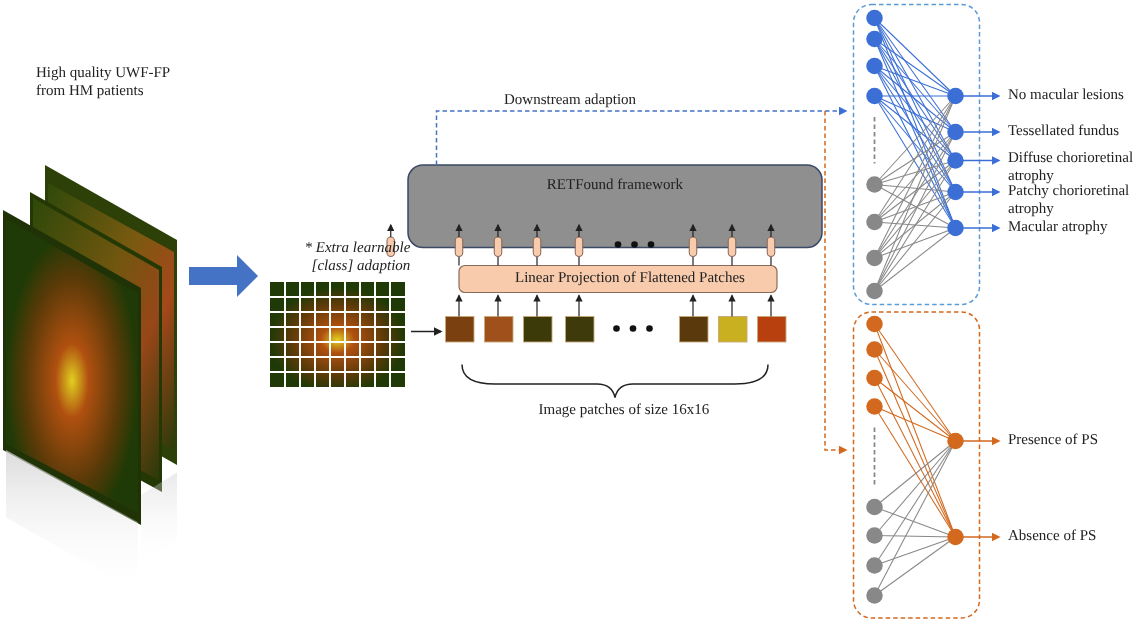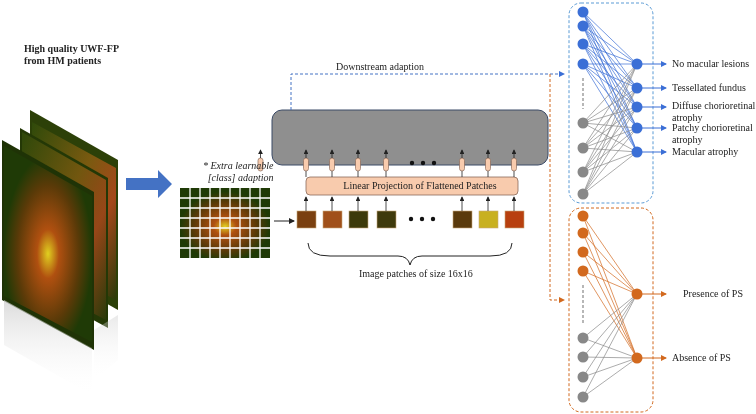--- a/index.html
+++ b/index.html
@@ -226,31 +226,32 @@
       <circle cx="583" cy="377" r="5.5" fill="#888888"></circle>
       <circle cx="583" cy="397" r="5.5" fill="#888888"></circle>
       <line x1="583" y1="285" x2="583" y2="324" stroke="#888888" stroke-width="1.2" stroke-dasharray="3,2"></line>
       <circle cx="637" cy="294" r="5.5" fill="#d2691e"></circle>
       <line x1="642" y1="294" x2="666" y2="294" stroke="#d2691e" stroke-width="1" marker-end="url(#arrOrange)"></line>
       <circle cx="637" cy="358" r="5.5" fill="#d2691e"></circle>
       <line x1="642" y1="358" x2="666" y2="358" stroke="#d2691e" stroke-width="1" marker-end="url(#arrOrange)"></line>
     </g>
 </svg>
 
-<div class="abs lbl" style="left:24px;top:43px;font-weight:bold;">
+<div class="abs lbl" style="left:24px;top:43px;">
   <div>High quality UWF-FP</div>
   <div>from HM patients</div>
 </div>
 
 <div class="abs lbl italic" style="left:203px;top:160px;text-align:right;">
   <div>* Extra learnable</div>
   <div>[class] adaption</div>
 </div>
 
 <div class="abs encoder-text" style="left:272px;top:117px;width:276px;">
+  <div>RETFound framework</div>
 </div>
 
 <div class="abs proj-text" style="left:306px;top:180px;width:228px;">Linear Projection of Flattened Patches</div>
 
 <div class="abs lbl" style="left:359px;top:268px;">Image patches of size 16x16</div>
 
 <div class="abs lbl" style="left:336px;top:61px;">Downstream adaption</div>
 
 <div id="task1labels">
     <div class="abs lbl" style="left: 672px; top: 58px;">
@@ -265,15 +266,15 @@
     </div>
     <div class="abs lbl" style="left: 672px; top: 122px;">
       <div>Patchy chorioretinal</div>
       <div>atrophy</div>
     </div>
     <div class="abs lbl" style="left: 672px; top: 146px;">
       <div>Macular atrophy</div>
     </div>
   </div>
 <div id="task2labels">
-    <div class="abs lbl" style="left: 672px; top: 288px; margin-left: 11px;">Presence of PS</div>
+    <div class="abs lbl" style="left: 672px; top: 288px;">Presence of PS</div>
     <div class="abs lbl" style="left: 672px; top: 352px;">Absence of PS</div>
   </div>
 
 </body></html>

